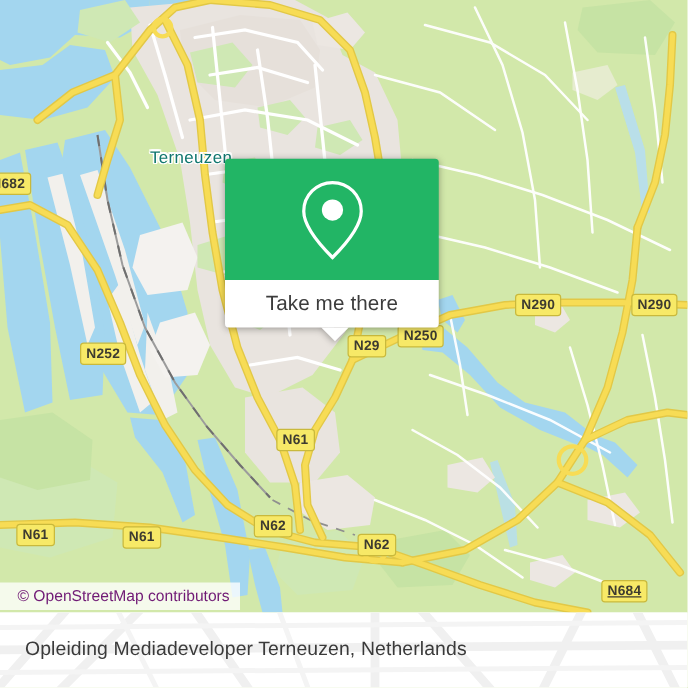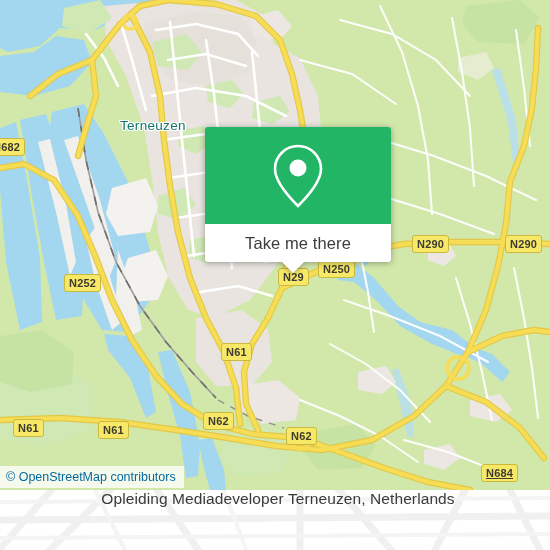--- a/index.html
+++ b/index.html
@@ -59,23 +59,23 @@
     letter-spacing: 0.3px;
     white-space: nowrap;
     text-shadow:
       -1.2px 0 #fff, 1.2px 0 #fff, 0 -1.2px #fff, 0 1.2px #fff,
       -1px -1px #fff, 1px -1px #fff, -1px 1px #fff, 1px 1px #fff;
   }
 
   
   #callout {
     position: absolute;
-    left: 205px;
+    left: 180px;
     top: 127px;
-    width: 186px;
+    width: 171px;
     filter: drop-shadow(0 1px 3px rgba(0,0,0,0.35));
   }
   #callout-green {
     height: 97px;
     background: #22b565;
     border-top-left-radius: 3px;
     border-top-right-radius: 3px;
     display: flex;
     align-items: center;
     justify-content: center;
@@ -104,25 +104,25 @@
     border-right: 11px solid transparent;
     border-top: 11px solid #ffffff;
   }
 
   
   #attribution {
     position: absolute;
     left: 0;
     top: 466px;
     height: 22px;
-    padding: 0 8px 0 6px;
+    padding: 0 8px 0 14px;
     display: flex;
     align-items: center;
     background: rgba(255,255,255,0.78);
-    color: #0369a1;
+    color: #701a75;
     font-size: 12.5px;
     font-family: "Liberation Sans", sans-serif;
     white-space: nowrap;
   }
 
   
   #footer {
     position: absolute;
     left: 0;
     top: 490px;
@@ -139,21 +139,20 @@
   }
   #footer-inner {
     position: relative;
     width: 550px;
     height: 60px;
     display: flex;
     align-items: center;
     justify-content: space-between;
     padding: 0 14px 0 20px;
     box-sizing: border-box;
-    flex-direction: column;
   }
   #footer-title {
     color: #3a3a3a;
     font-size: 15.5px;
     font-family: "Liberation Sans", sans-serif;
     white-space: nowrap;
     letter-spacing: 0.1px;
   }
   #moovit-logo {
     display: flex;

